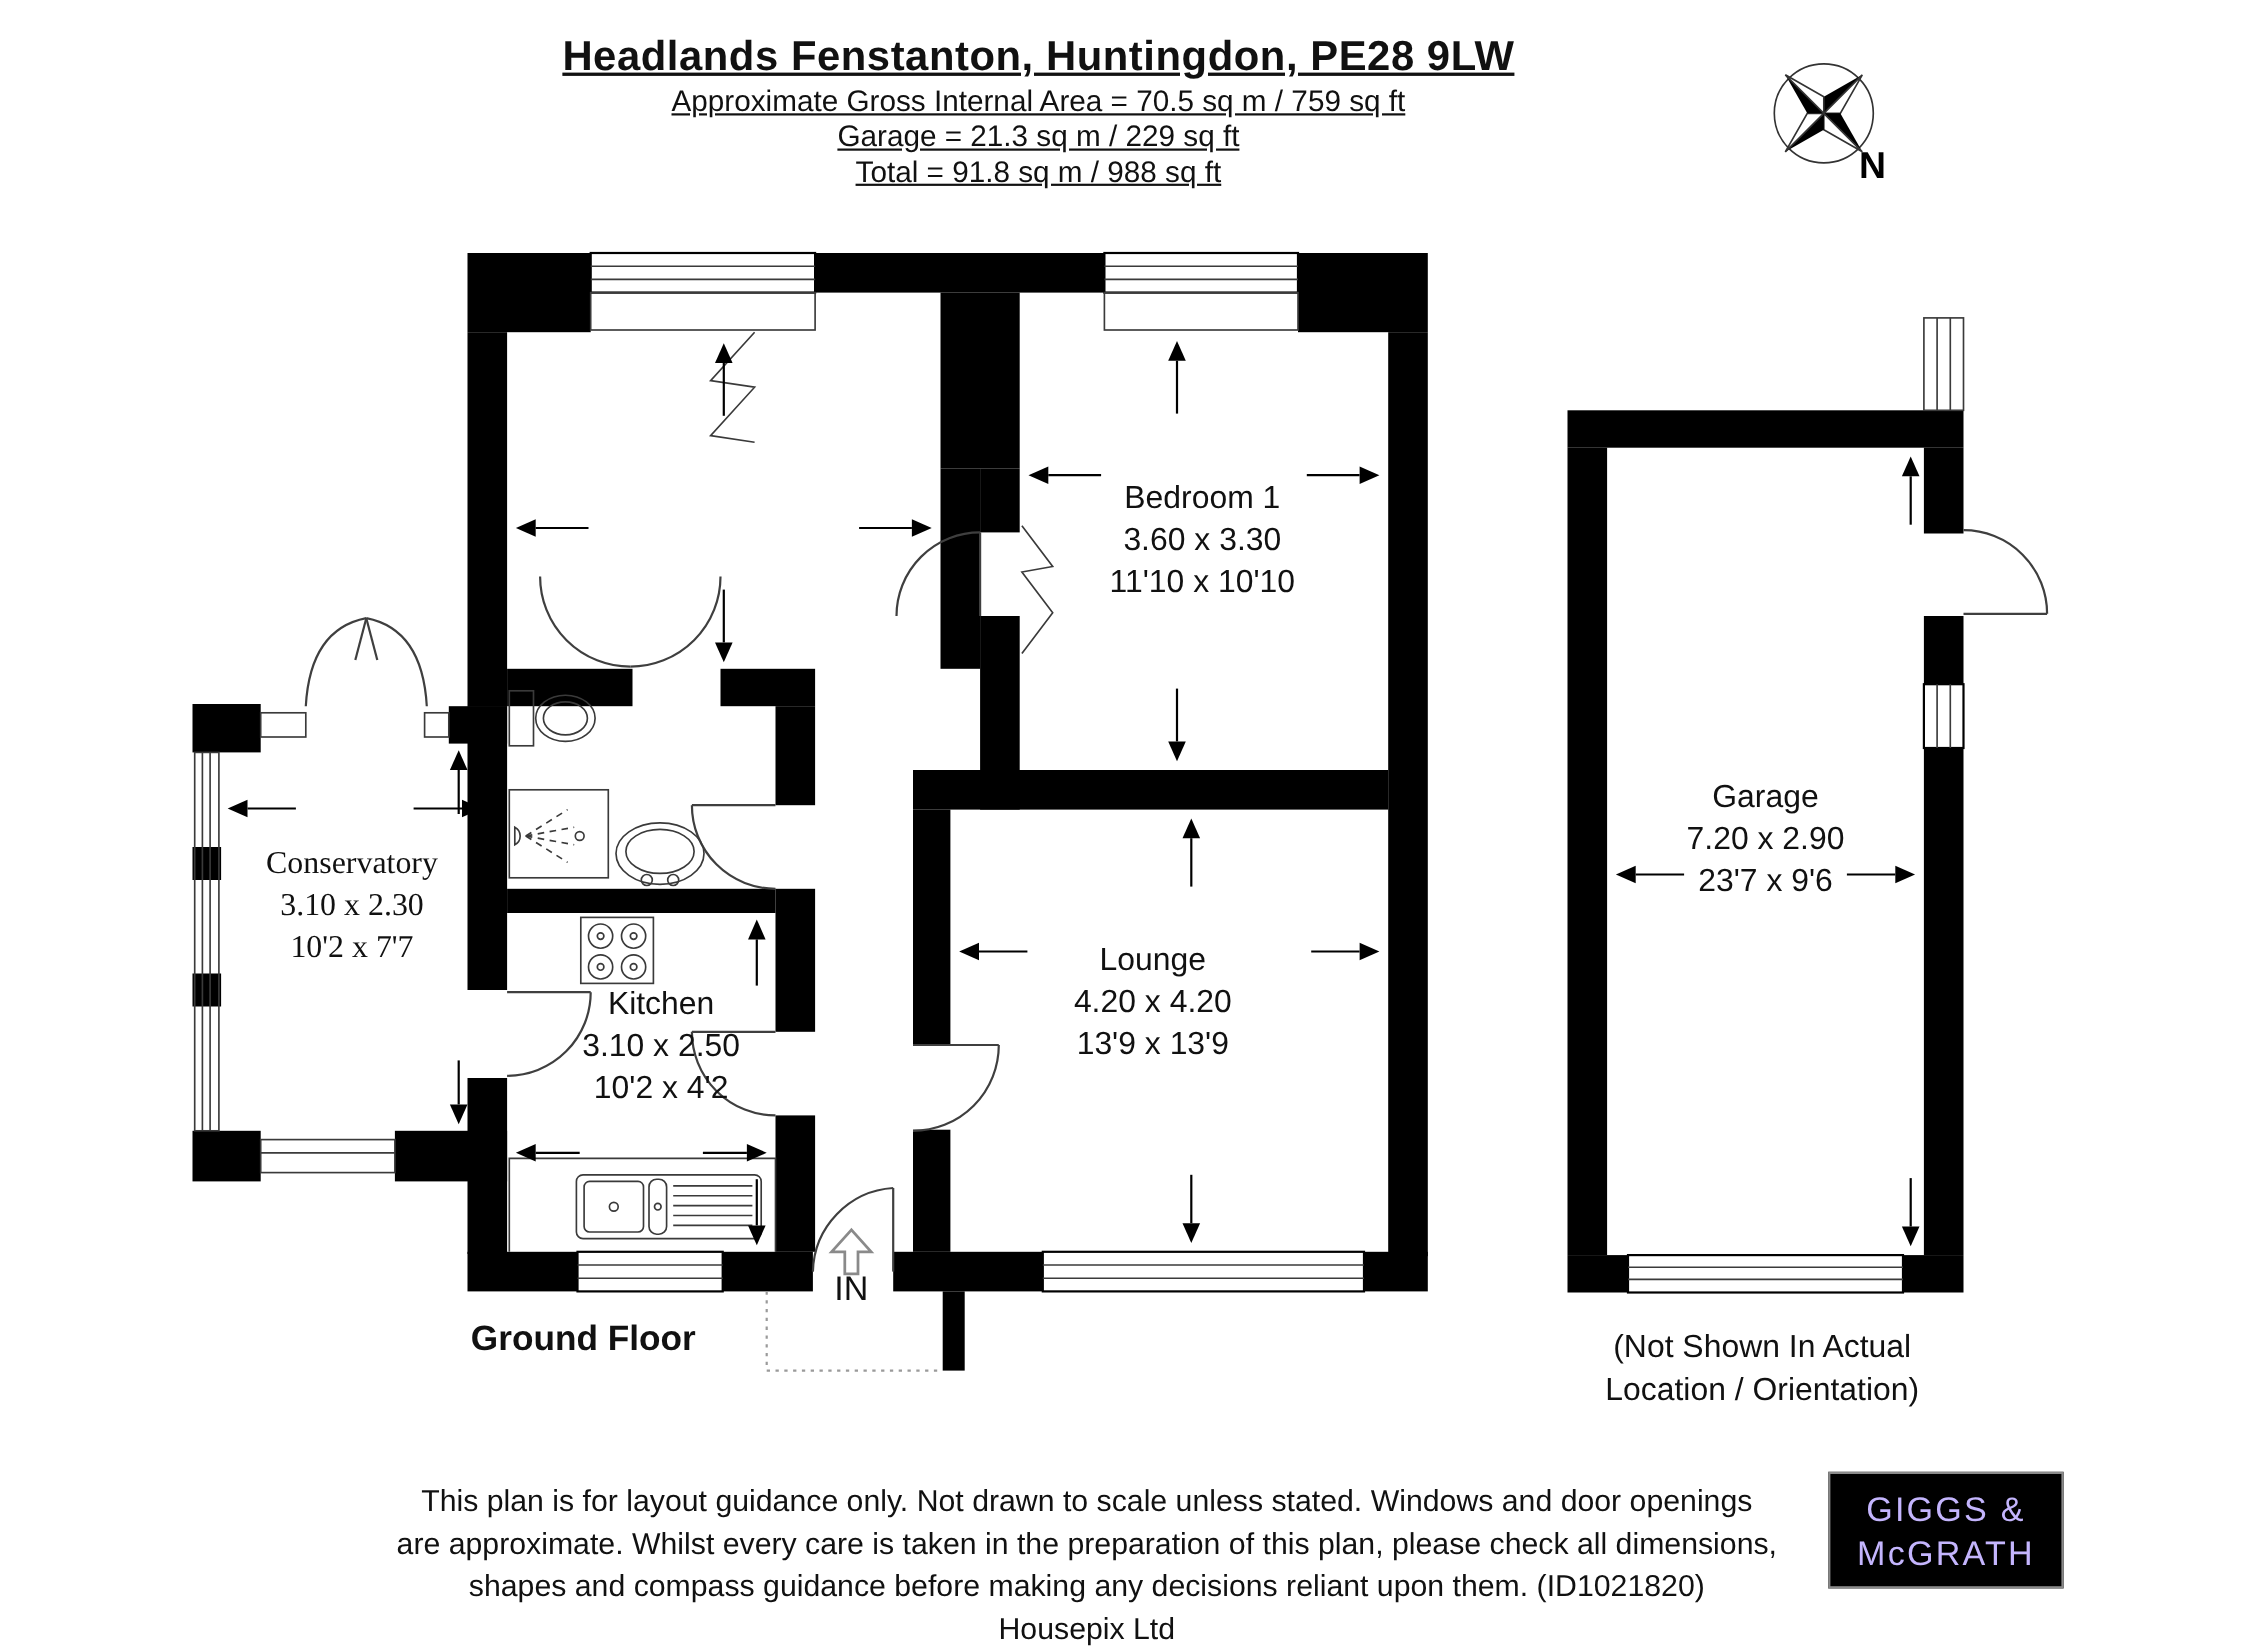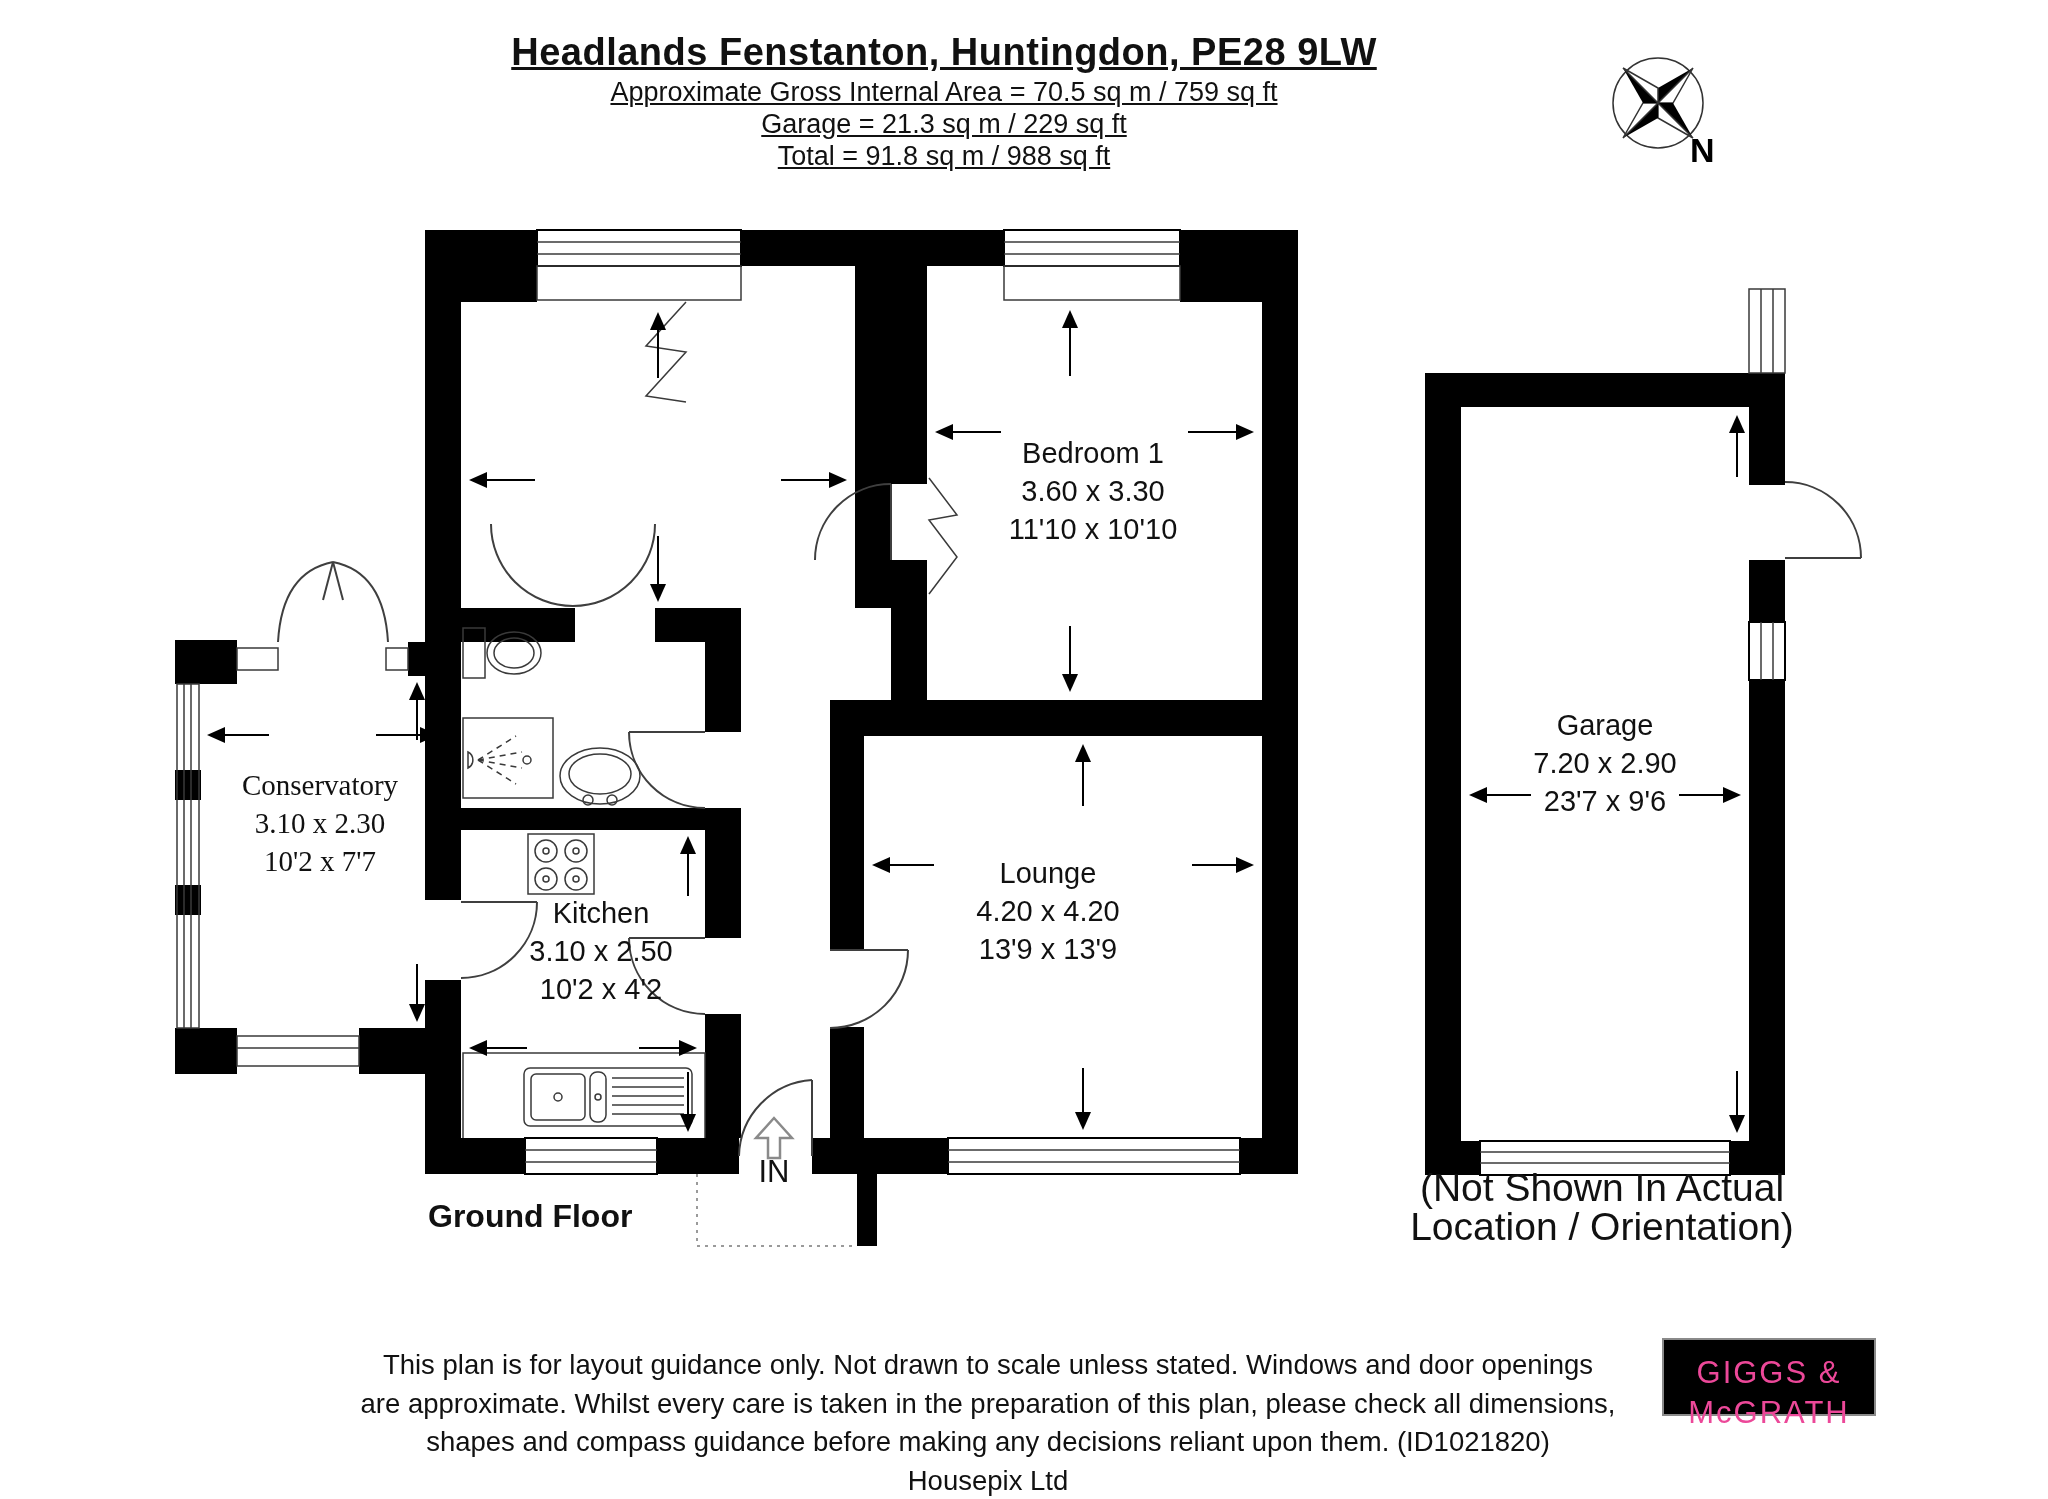--- a/index.html
+++ b/index.html
@@ -12,24 +12,24 @@
   .subline{font-size:27px;line-height:32px;}
   .room-label{font-size:29px;line-height:38px;}
   .lbl-bedroom2{left:658px;top:410px;}
   .lbl-bedroom1{left:1093px;top:434px;}
   .lbl-conservatory{left:320px;top:766px;font-family:Liberation Serif, serif;}
   .lbl-kitchen{left:578px;top:894px;margin-left:23px;}
   .lbl-lounge{left:1048px;top:854px;}
   .lbl-garage{left:1605px;top:706px;}
   .floor-label{left:428px;top:1198px;font-size:32px;font-weight:bold;}
   .in-label{left:774px;top:1154px;font-size:31px;}
-  .garage-note{left:1602px;top:1168px;font-size:39px;line-height:39px;}
+  .garage-note{left:1602px;top:1206px;font-size:29px;line-height:39px;}
   .footer{left:988px;top:1346px;font-size:27.5px;line-height:38.5px;}
-  .logo{left:1662px;top:1338px;width:214px;height:78px;background:#000;border:2px solid #8a8a8a;
-        color:#ec4899;text-align:center;font-size:31px;line-height:40px;letter-spacing:2px;padding-top:13px;box-sizing:border-box;}
+  .logo{left:1662px;top:1338px;width:214px;height:106px;background:#000;border:2px solid #8a8a8a;
+        color:#c4b5fd;text-align:center;font-size:31px;line-height:40px;letter-spacing:2px;padding-top:13px;box-sizing:border-box;}
   svg .wall{fill:#000;stroke:none;}
   svg .thin15{stroke:#3a3a3a;stroke-width:1.5;fill:none;}
   svg .winband{fill:#fff;stroke:#000;stroke-width:2;}
   svg .arc{stroke:#3f3f3f;stroke-width:2;fill:none;}
   svg .arrowhead{fill:#000;stroke:none;}
   svg .dimline{stroke:#000;stroke-width:2;}
   svg text{font-family:"Liberation Sans", sans-serif;}
 </style>
 </head>
 <body>

